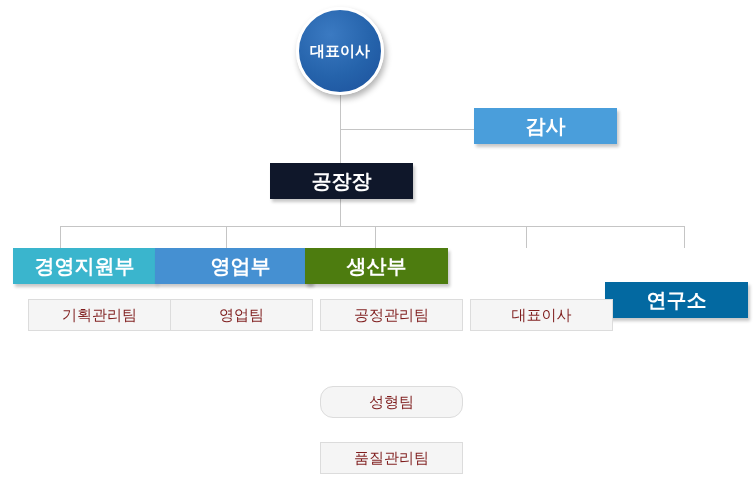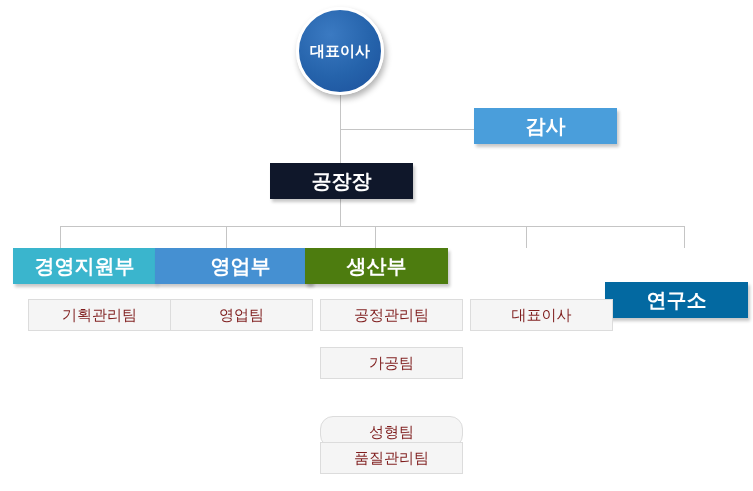--- a/index.html
+++ b/index.html
@@ -39,21 +39,21 @@
   
   .c1{left:13px;width:143px;}
   .c2{left:155px;width:143px;}
   .c3{left:305px;width:143px;}
   .c4{left:455px;width:143px;}
   .c5{left:605px;width:143px;}
 
   
   .r1{top:299px;}
   .r2{top:347px;}
-  .r3{top:416px;border-radius:13px;}
+  .r3{top:386px;border-radius:13px;}
   .r4{top:442px;}
 </style>
 </head>
 <body>
 
 <div class="stage">
 
   <div class="line" style="left:340px;top:95px;width:1px;height:68px;"></div>
   <div class="line" style="left:340px;top:129px;width:134px;height:1px;"></div>
   <div class="line" style="left:340px;top:199px;width:1px;height:27px;"></div>
@@ -71,20 +71,19 @@
   <div class="nodebox deptrow c1" style="background: rgb(58, 181, 205);">경영지원부</div>
   <div class="nodebox deptrow c2" style="background: rgb(69, 144, 210); padding-left: 14px;">영업부</div>
   <div class="nodebox deptrow c3" style="background: #4d7c0f;">생산부</div>
   <div class="nodebox deptrow c5" style="background: #0369a1; margin-top: 34px;">연구소</div>
 
   <div class="team c1 r1">기획관리팀</div>
 
   <div class="team c2 r1">영업팀</div>
 
   <div class="team c3 r1">공정관리팀</div>
-  <div class="team c3 r2">가공팀</div>
   <div class="team c3 r3">성형팀</div>
   <div class="team c3 r4">품질관리팀</div>
 
   <div class="team c4 r1">대표이사</div>
 
 
 </div>
 
 </body></html>

